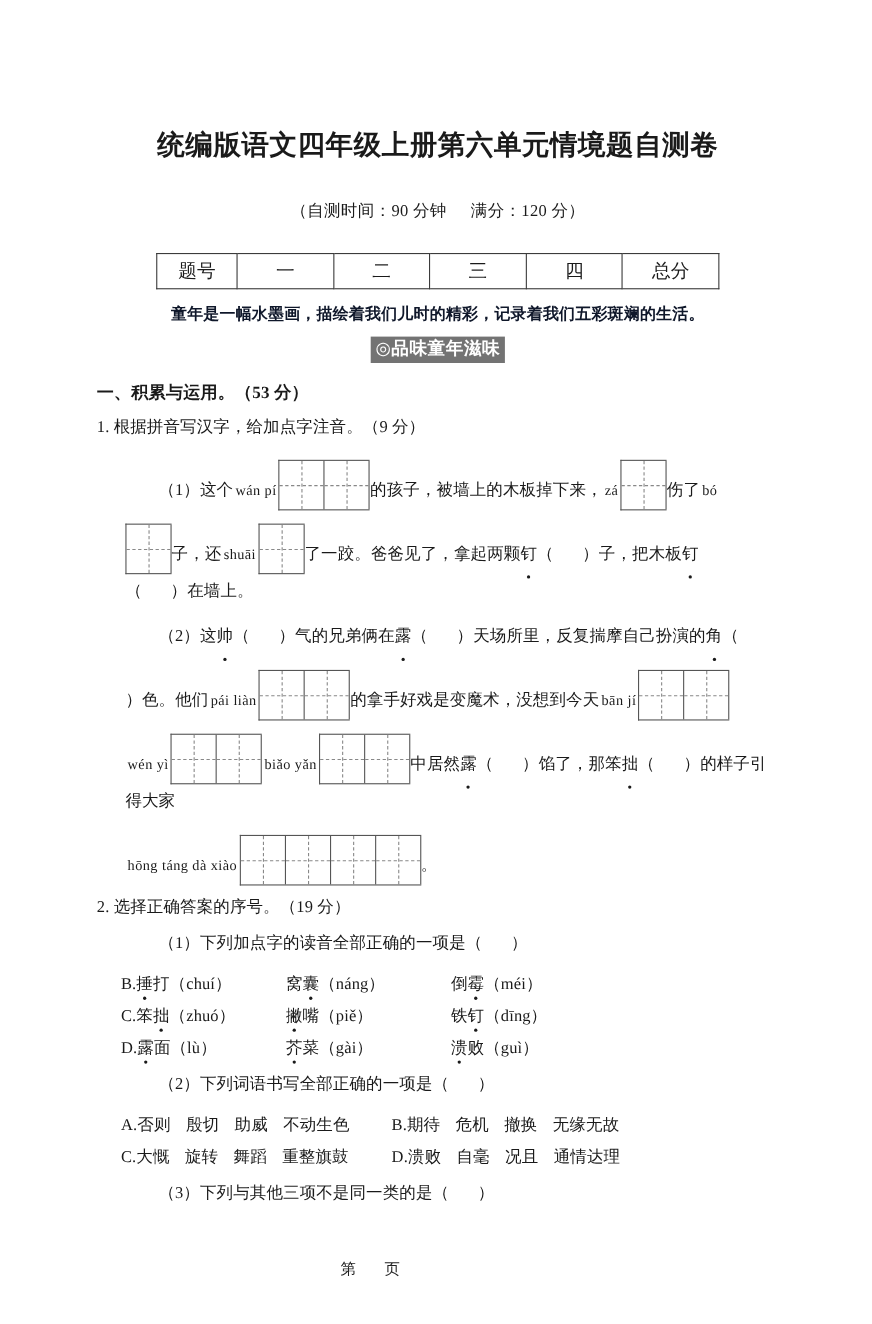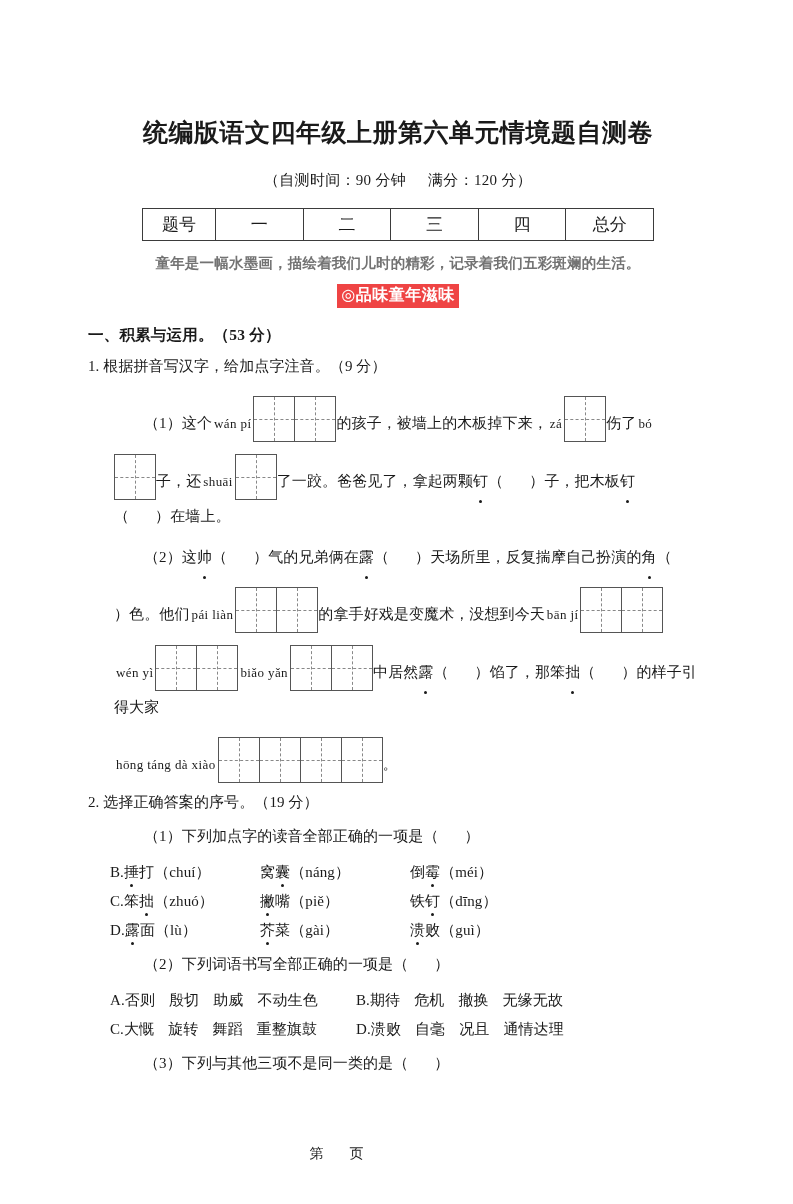--- a/index.html
+++ b/index.html
@@ -37,21 +37,21 @@
     font-weight: bold;
     letter-spacing: 0.5px;
     margin: 0;
     padding-top: 118px;
     line-height: 1.2;
     font-family: "Liberation Serif", "DejaVu Serif", serif;
   }
   .doc-subtitle {
     text-align: center;
     font-size: 15px;
-    margin: 5px;
+    margin: 16px;
     padding-top: 18px;
     letter-spacing: 0.3px;
   }
   .doc-subtitle .gap { display: inline-block; width: 22px; }
 
   
   .score-table-wrap {
     display: flex;
     justify-content: center;
     padding-top: 13px;
@@ -67,33 +67,33 @@
     text-align: center;
     font-size: 17px;
     padding: 0;
     margin-top: 32px;
   }
   table.score-table td.head-cell { width: 72px; }
 
   
   .red-line {
     text-align: center;
-    color: #737373;
+    color: #0f172a;
     font-size: 14.5px;
     font-weight: bold;
     padding-top: 13px;
     letter-spacing: 0.2px;
   }
   .green-banner-wrap {
     text-align: center;
     padding-top: 11px;
   }
   .green-banner {
     display: inline-block;
-    background: #ef4444;
+    background: #737373;
     color: #ffffff;
     font-size: 16px;
     font-weight: bold;
     padding: 1px 4px 2px 4px;
     letter-spacing: 0.5px;
   }
 
   
   .section-heading {
     font-size: 15.5px;

